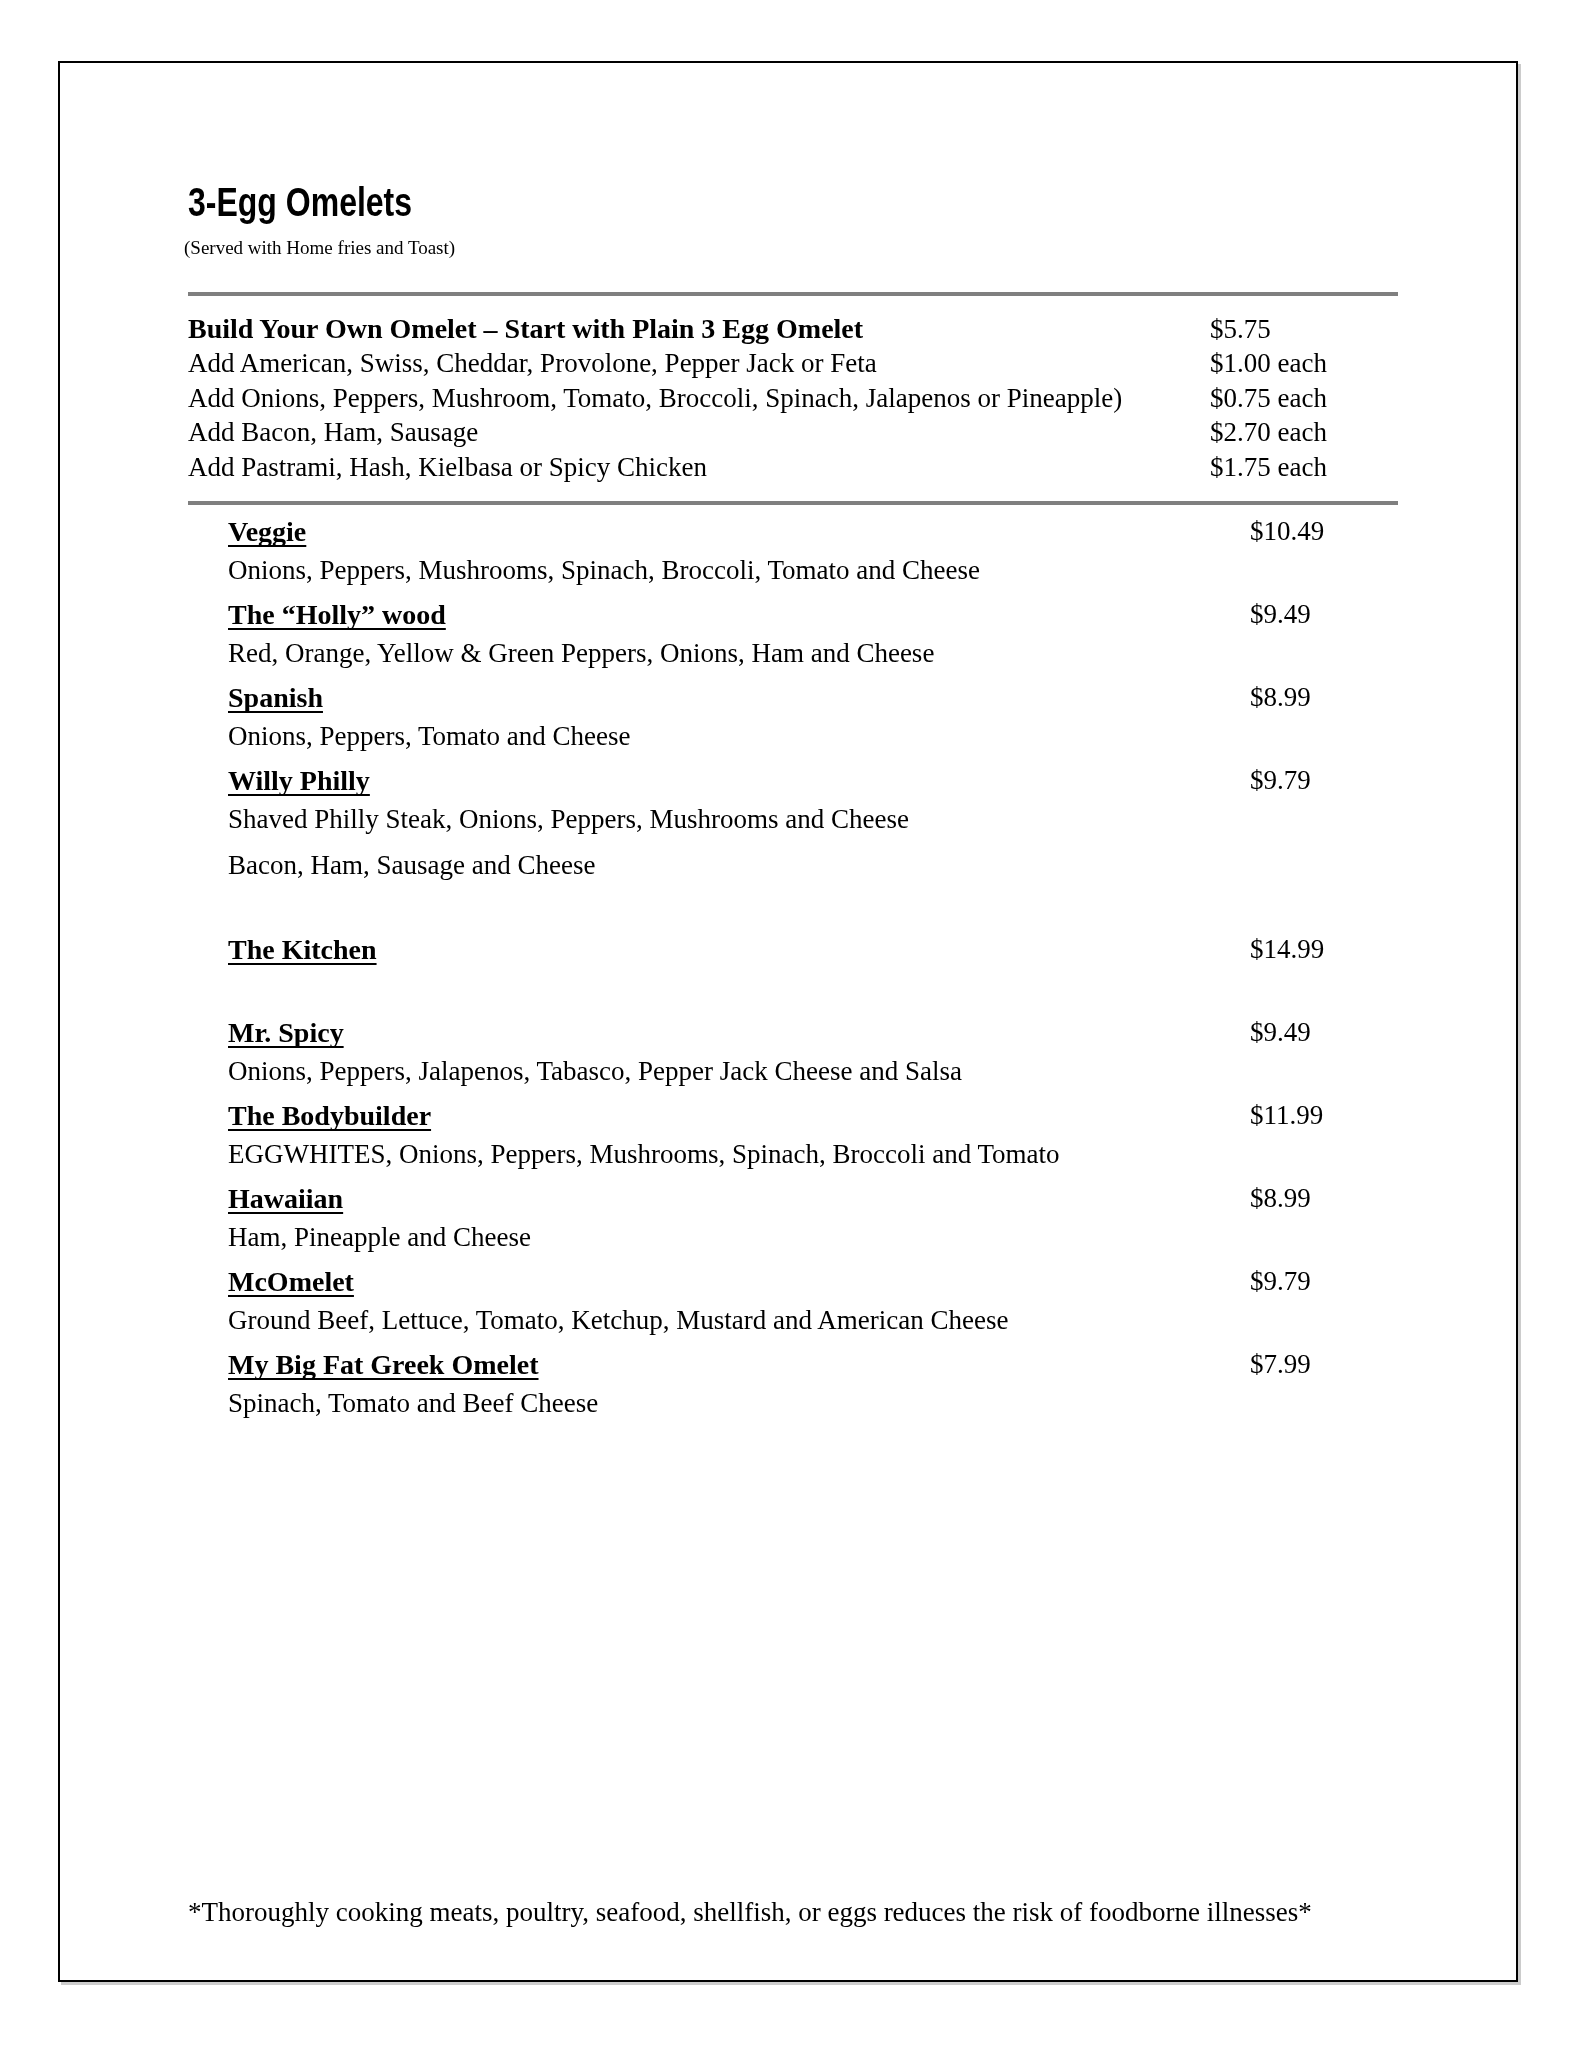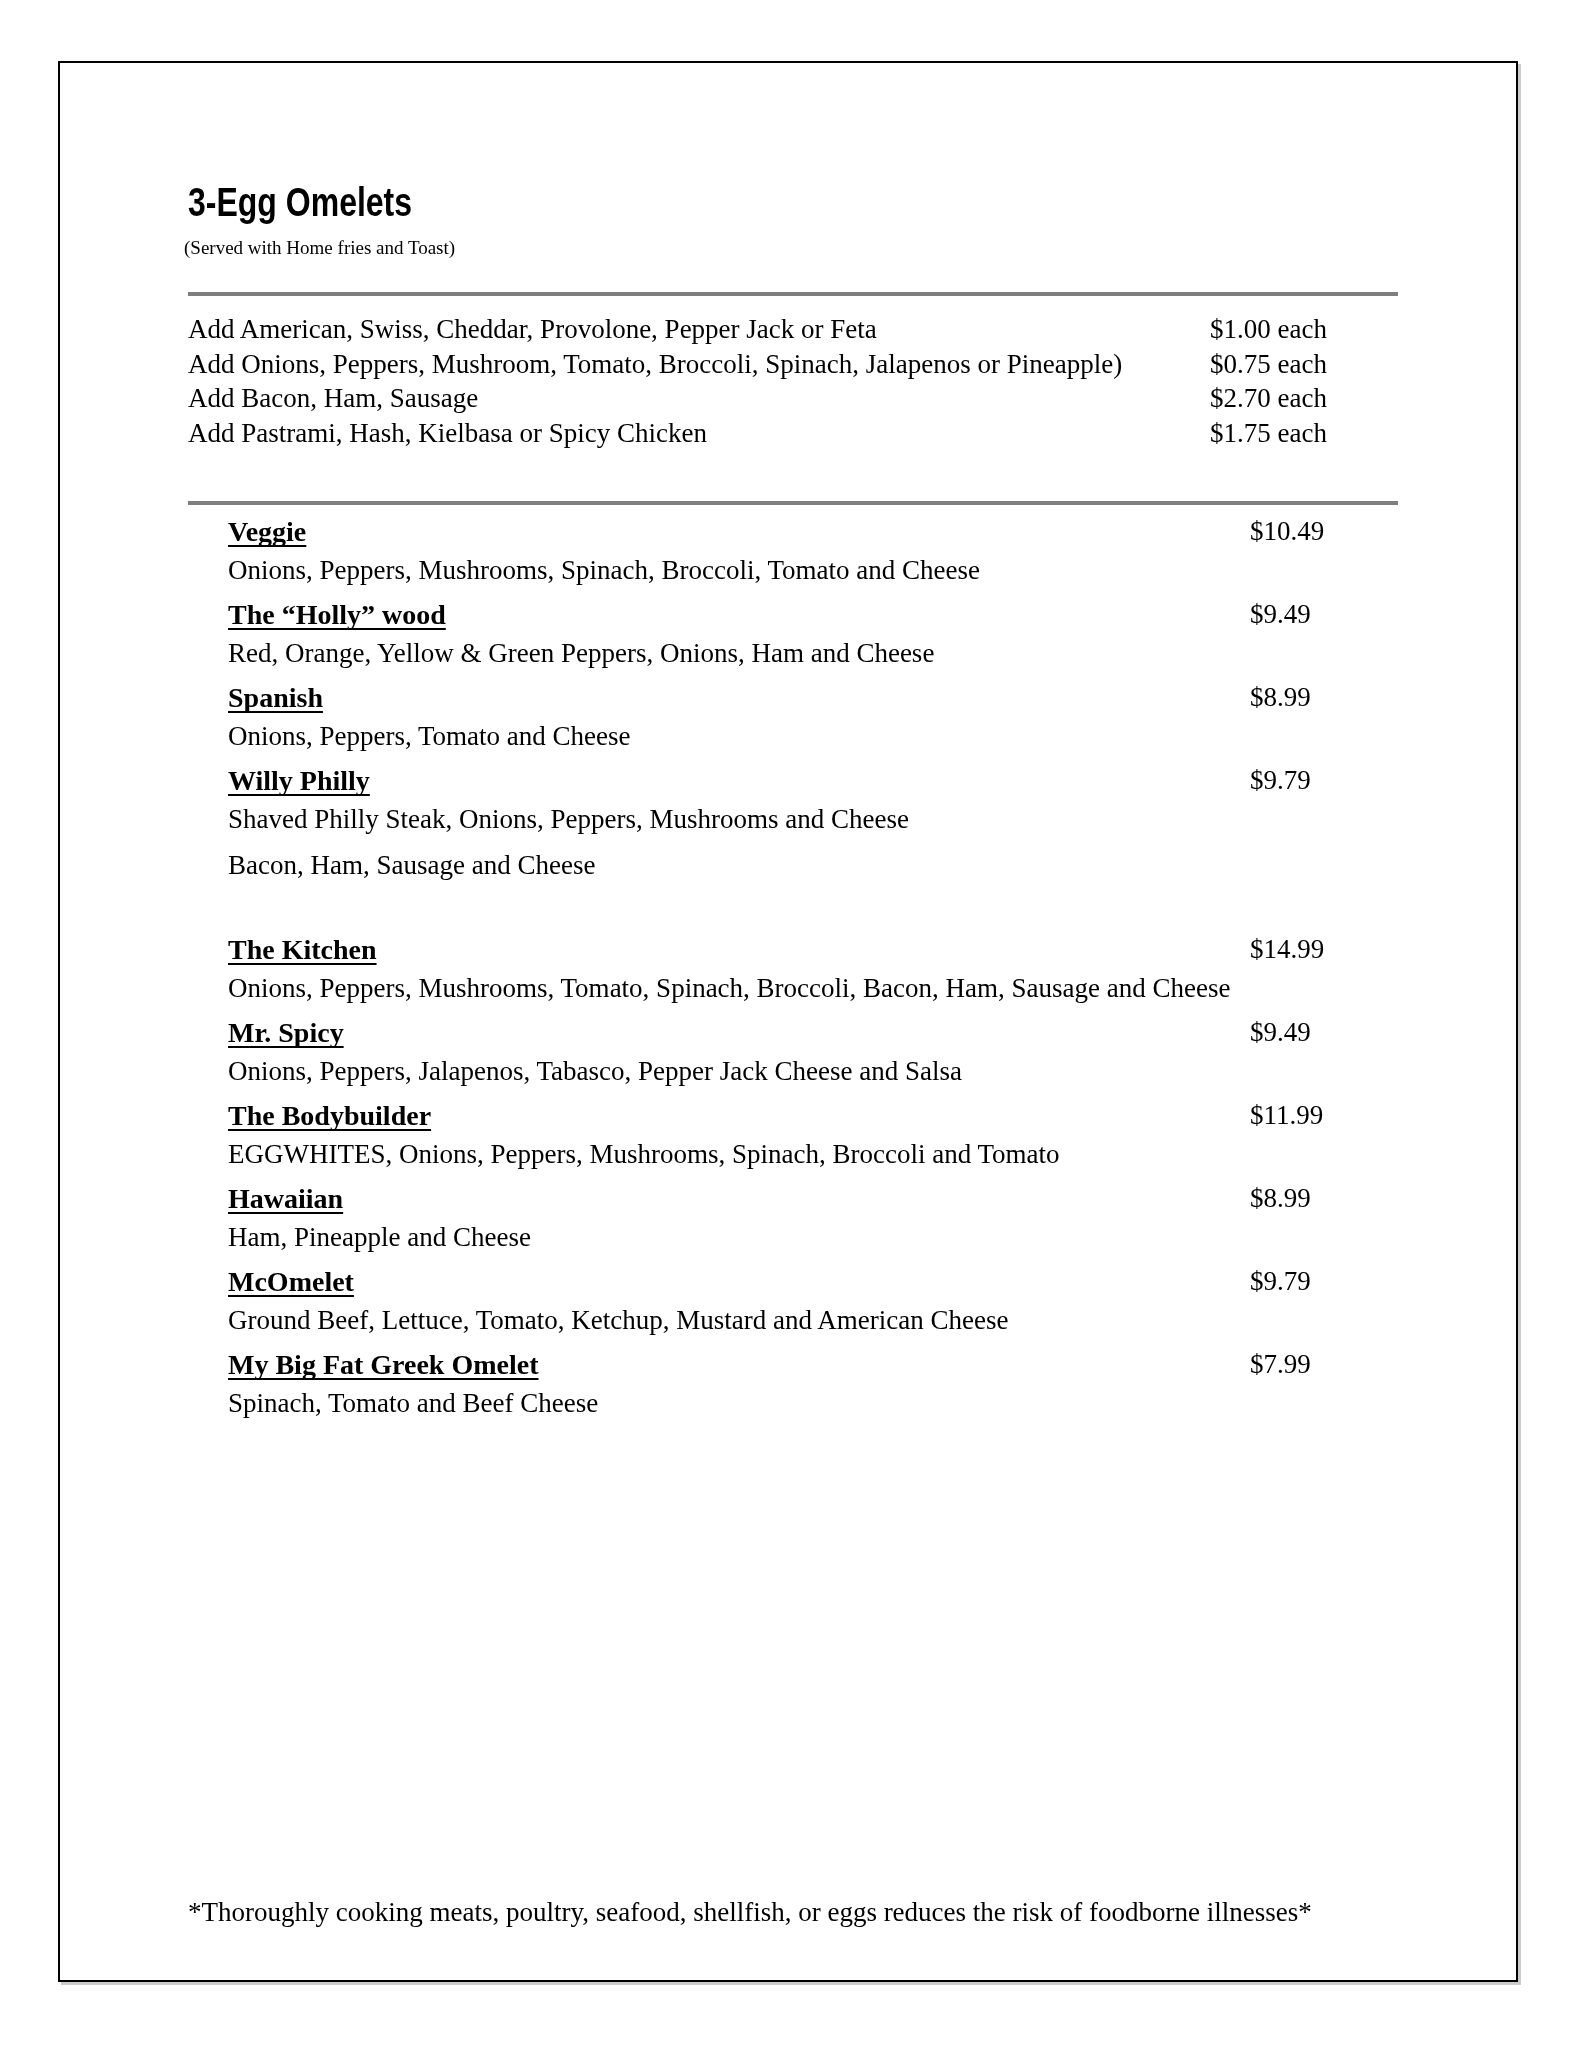--- a/index.html
+++ b/index.html
@@ -128,20 +128,24 @@
 <body>
 
 <div class="page-border"></div>
 
 <div class="page-title">3-Egg Omelets</div>
 <div class="page-subtitle">(Served with Home fries and Toast)</div>
 
 <div class="rule rule-top"></div>
 
 <div class="build-section">
+  <div class="build-heading-row">
+    <span class="build-heading">Build Your Own Omelet – Start with Plain 3 Egg Omelet</span>
+    <span class="price">$5.75</span>
+  </div>
 
     <div class="addon-row">
       <span class="addon-label">Add American, Swiss, Cheddar, Provolone, Pepper Jack or Feta</span>
       <span class="price">$1.00 each</span>
     </div>
 
     <div class="addon-row">
       <span class="addon-label">Add Onions, Peppers, Mushroom, Tomato, Broccoli, Spinach, Jalapenos or Pineapple)</span>
       <span class="price">$0.75 each</span>
     </div>
@@ -196,21 +200,20 @@
 
     <div class="item-row">
       <div class="item-desc">Bacon, Ham, Sausage and Cheese</div>
     </div>
 
     <div class="item-row">
       <div>
         <span class="item-name">The Kitchen</span>
         <span class="price item-price">$14.99</span>
       </div>
-      <div class="item-desc">Onions, Peppers, Mushrooms, Tomato, Spinach, Broccoli, Bacon, Ham, Sausage and Cheese</div>
     </div>
 
     <div class="item-row">
       <div>
         <span class="item-name">Mr. Spicy</span>
         <span class="price item-price">$9.49</span>
       </div>
       <div class="item-desc">Onions, Peppers, Jalapenos, Tabasco, Pepper Jack Cheese and Salsa</div>
     </div>
 

